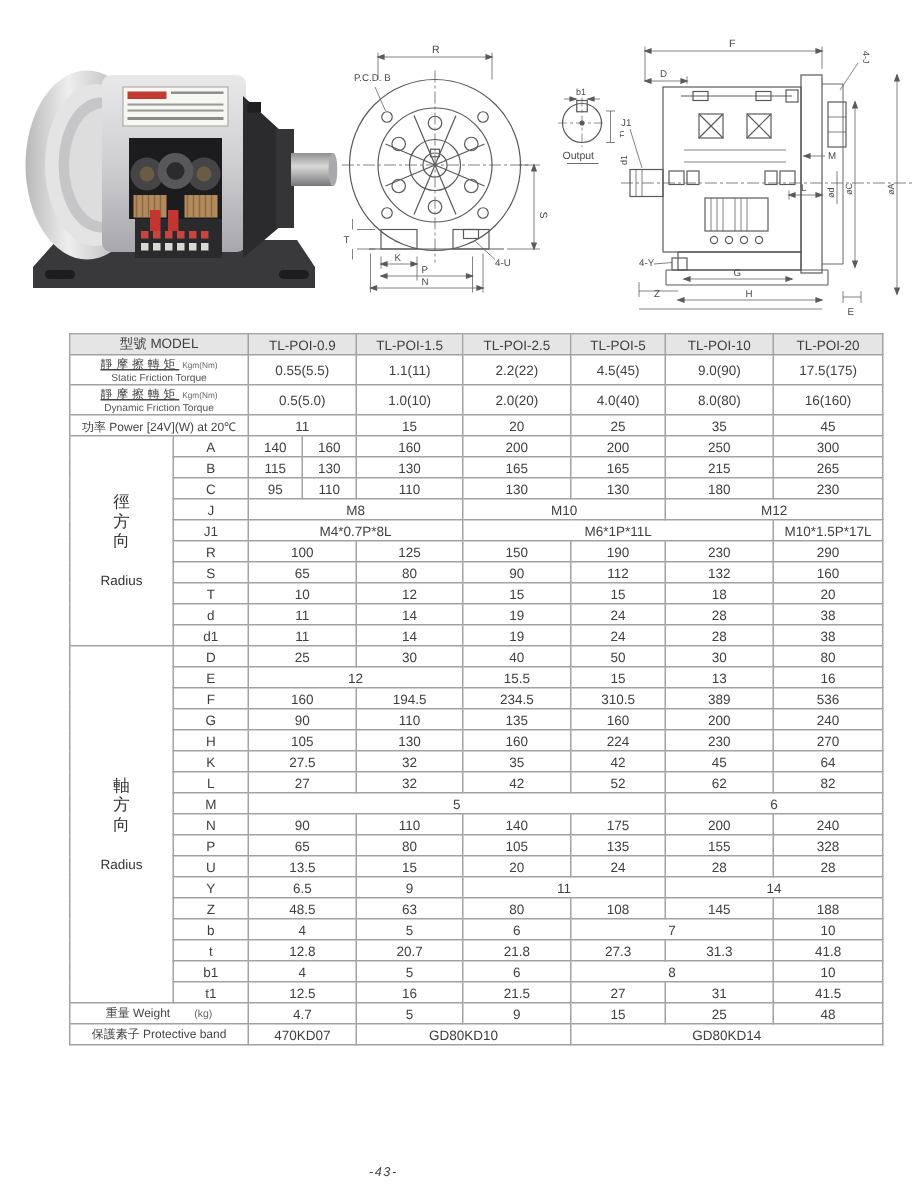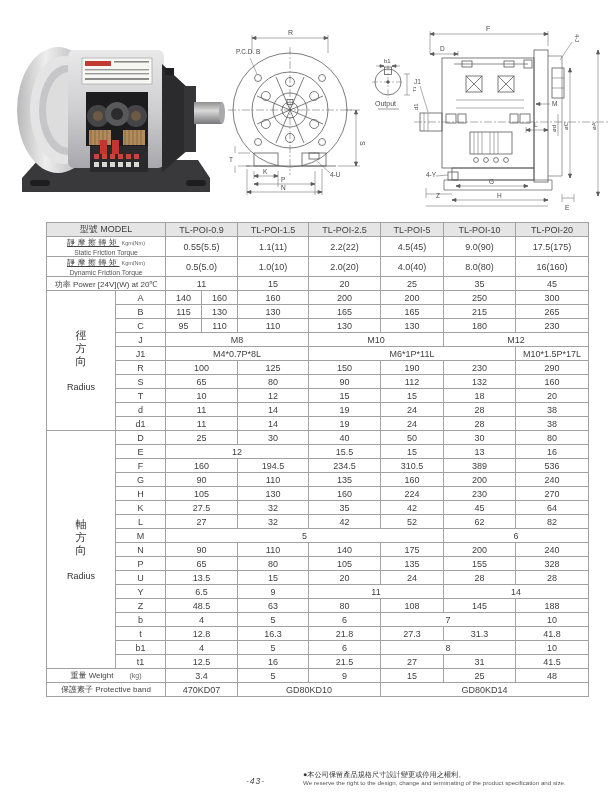--- a/index.html
+++ b/index.html
@@ -543,21 +543,21 @@
           <td class="cell-sub">b</td>
           <td colspan="2" class="cell-val">4</td>
           <td class="cell-val">5</td>
           <td class="cell-val">6</td>
           <td colspan="2" class="cell-val">7</td>
           <td class="cell-val">10</td>
         </tr>
         <tr>
           <td class="cell-sub">t</td>
           <td colspan="2" class="cell-val">12.8</td>
-          <td class="cell-val">16.3</td>
+          <td class="cell-val">20.7</td>
           <td class="cell-val">21.8</td>
           <td class="cell-val">27.3</td>
           <td class="cell-val">31.3</td>
           <td class="cell-val">41.8</td>
         </tr>
         <tr>
           <td class="cell-sub">b1</td>
           <td colspan="2" class="cell-val">4</td>
           <td class="cell-val">5</td>
           <td class="cell-val">6</td>
@@ -570,37 +570,33 @@
           <td class="cell-val">16</td>
           <td class="cell-val">21.5</td>
           <td class="cell-val">27</td>
           <td class="cell-val">31</td>
           <td class="cell-val">41.5</td>
         </tr>
         <tr class="h-mid2">
           <td colspan="2" class="cell-lbl">
             <div class="lbl-line1"><span>重量 Weight</span><span class="lbl-unit">(kg)</span></div>
           </td>
-          <td colspan="2" class="cell-val">3.4</td>
+          <td colspan="2" class="cell-val">4.7</td>
           <td class="cell-val">5</td>
           <td class="cell-val">9</td>
           <td class="cell-val">15</td>
           <td class="cell-val">25</td>
           <td class="cell-val">48</td>
         </tr>
         <tr class="h-mid2">
           <td colspan="2" class="cell-lbl">
             <div class="lbl-line1"><span>保護素子 Protective band</span></div>
           </td>
           <td colspan="2" class="cell-val">470KD07</td>
           <td colspan="2" class="cell-val">GD80KD10</td>
           <td colspan="3" class="cell-val">GD80KD14</td>
         </tr>
       </tbody>
   </table>
 
   <div id="page-number">-43-</div>
-  <div id="footnote">
-    <div class="zh">●本公司保留產品規格尺寸設計變更或停用之權利。</div>
-    <div class="en">We reserve the right to the design, change and terminating of the product specification and size.</div>
-  </div>
 
 </div>
 
 </body></html>

